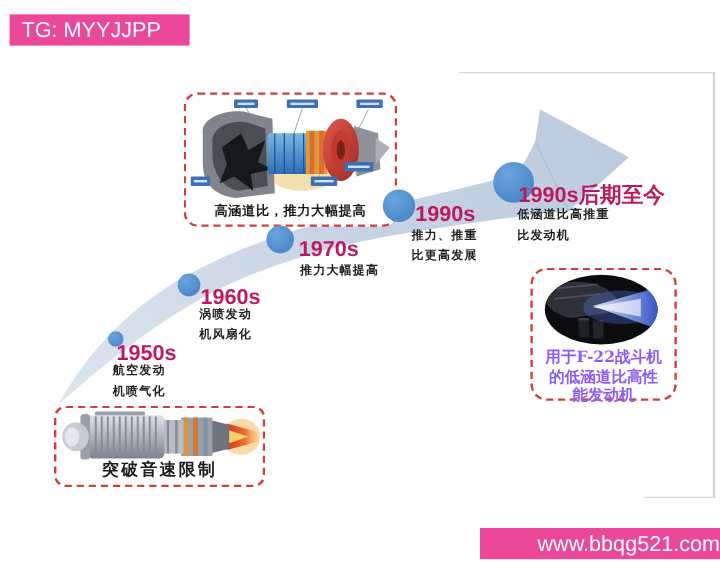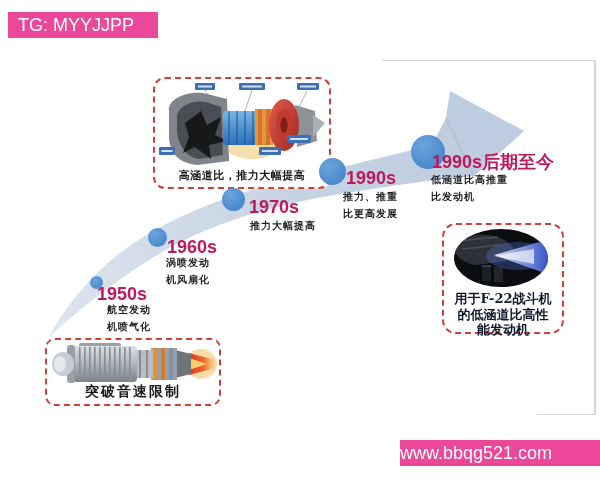--- a/index.html
+++ b/index.html
@@ -3,21 +3,21 @@
 <meta charset="utf-8">
 <style>
   html,body{margin:0;padding:0;background:#fff;}
   .stage{position:relative;width:600px;height:480px;background:#ffffff;overflow:hidden;
          font-family:"Liberation Sans","DejaVu Sans",sans-serif;}
   .layer{position:absolute;left:0;top:0;}
   
   .wm{position:absolute;background:#ec4899;color:#ffffff;z-index:6;
       font-family:"Liberation Sans",sans-serif;font-size:18px;line-height:26px;}
   .wm-top{left:8px;top:12px;width:140px;height:26px;padding-left:10px;}
-  .wm-bottom{left:400px;top:440px;width:200px;height:26px;text-align:left;}
+  .wm-bottom{left:400px;top:440px;width:200px;height:26px;text-align:right;}
   
   .frame-line{position:absolute;background:#d6d6d6;z-index:0;}
   
   .node{position:absolute;border-radius:50%;z-index:3;
         background:radial-gradient(circle at 35% 30%,#6ba4dd,#3f7fc4);}
   
   .decade{position:absolute;z-index:4;font-weight:bold;font-size:18px;color:#be185d;
           font-family:"Liberation Sans","DejaVu Sans",sans-serif;white-space:nowrap;}
   
   .desc{position:absolute;z-index:4;font-weight:bold;font-size:10px;line-height:16.5px;
@@ -25,21 +25,21 @@
         font-family:"DejaVu Serif","Liberation Serif",serif;}
   
   .callout{position:absolute;border:2px dashed #d0403a;background:#ffffff;z-index:2;}
   .caption{position:absolute;left:0;right:0;text-align:center;font-weight:bold;color:#1b1b1b;
            font-family:"DejaVu Serif","Liberation Serif",serif;white-space:nowrap;}
   .co-top{left:153px;top:77px;width:174px;height:108px;border-radius:12px;}
   .co-bl{left:45px;top:338px;width:172px;height:64px;border-radius:10px;}
   .co-br{left:442px;top:223px;width:118px;height:107px;border-radius:14px;}
   .co-top .caption{bottom:4px;font-size:11px;letter-spacing:0.5px;}
   .co-bl .caption{bottom:3px;font-size:14px;letter-spacing:2px;}
-  .co-br .cap-line{position:relative;text-align:center;font-weight:bold;color:#0f172a;
+  .co-br .cap-line{position:relative;text-align:center;font-weight:bold;color:#8b5cf6;
            font-family:"DejaVu Serif","Liberation Serif",serif;font-size:13px;line-height:15.5px;
            white-space:nowrap;}
   svg{display:block;}
 </style>
 </head>
 <body>
 
 <div class="stage">
 
   <div class="frame-line" style="left:594px;top:60px;width:2px;height:355px;"></div>
@@ -224,21 +224,21 @@
   <div class="node" style="left:222px;top:188px;width:23px;height:23px;"></div>
   <div class="node" style="left:319px;top:158px;width:27px;height:27px;"></div>
   <div class="node" style="left:411px;top:135px;width:34px;height:34px;"></div>
 
   <div class="decade" style="left:97px;top:284px;">1950s</div>
   <div class="decade" style="left:167px;top:237px;">1960s</div>
   <div class="decade" style="left:249px;top:197px;">1970s</div>
   <div class="decade" style="left:346px;top:168px;">1990s</div>
   <div class="decade" style="left:432px;top:150px;">1990s后期至今</div>
 
-  <div class="desc" style="left:94px;top:302px;margin-left:13px;">
+  <div class="desc" style="left:94px;top:302px;">
     <div>航空发动</div>
     <div>机喷气化</div>
   </div>
   <div class="desc" style="left:166px;top:255px;">
     <div>涡喷发动</div>
     <div>机风扇化</div>
   </div>
   <div class="desc" style="left:250px;top:218px;">
     <div>推力大幅提高</div>
   </div>

